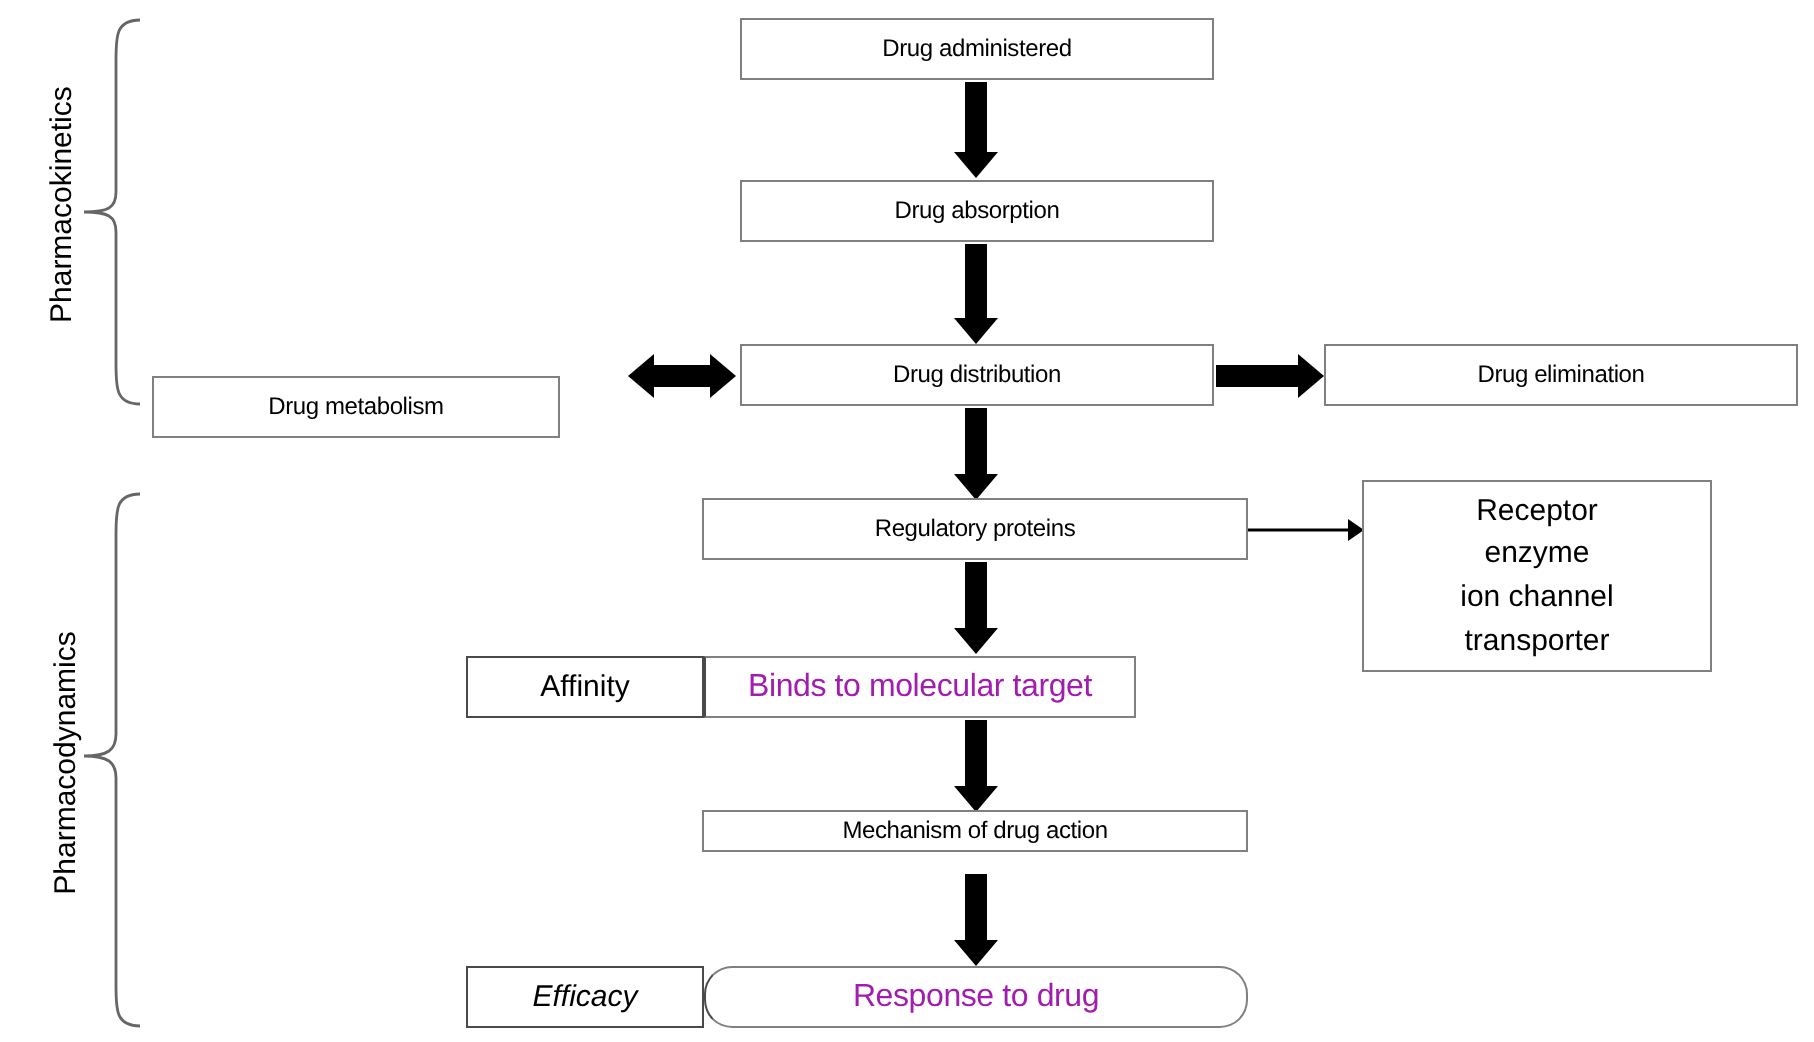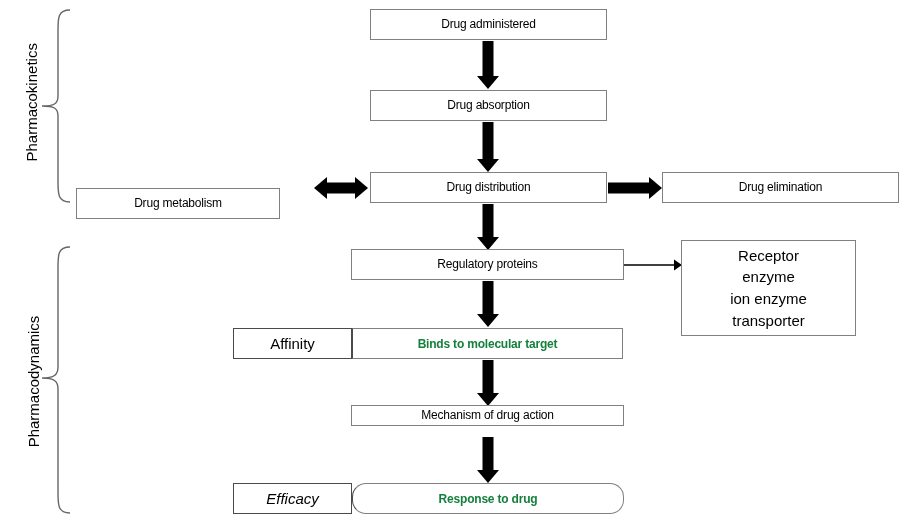--- a/index.html
+++ b/index.html
@@ -52,24 +52,24 @@
     color: #000;
   }
   .split .cell-main {
     box-sizing: border-box;
     border: 1.5px solid #808080;
     border-left: 1.5px solid #4a4a4a;
     background: #ffffff;
     display: flex;
     align-items: center;
     justify-content: center;
-    font-size: 12px;
-    font-weight: bold;
+    font-size: 16px;
+    font-weight: normal;
     letter-spacing: -0.2px;
-    color: #15803d;
+    color: #a21caf;
   }
 
   
   .listbox {
     position: absolute;
     box-sizing: border-box;
     border: 1.5px solid #808080;
     background: #fff;
     display: flex;
     flex-direction: column;
@@ -241,30 +241,30 @@
   <div class="thin-arrow" style="left:624px; top:255px; width:58px; height:20px;">
     <svg width="58" height="20" viewBox="0 0 58 20">
       <line x1="0" y1="10" x2="50" y2="10" stroke="#000" stroke-width="1.6"></line>
       <polygon points="50,4.5 58,10 50,15.5" fill="#000"></polygon>
     </svg>
   </div>
 
   <div class="listbox" style="left:681px; top:240px; width:175px; height:96px;">
     <span>Receptor</span>
     <span>enzyme</span>
-    <span>ion enzyme</span>
+    <span>ion channel</span>
     <span>transporter</span>
   </div>
 
   <div class="varrow" style="left:477px; top:281px; width:22px; height:46px;">
     <div class="shaft" style="height:33px;"></div>
     <div class="head"></div>
   </div>
 
-  <div class="split" style="left:233px; top:328px; width:390px; height:31px;">
+  <div class="split" style="left:233px; top:328px; width:335px; height:31px;">
     <div class="cell-label" style="width:119px;">Affinity</div>
     <div class="cell-main" style="flex:1;">Binds to molecular target</div>
   </div>
 
   <div class="varrow" style="left:477px; top:360px; width:22px; height:46px;">
     <div class="shaft" style="height:33px;"></div>
     <div class="head"></div>
   </div>
 
   <div class="box bold" style="left:351px; top:405px; width:273px; height:21px;">Mechanism of drug action</div>

